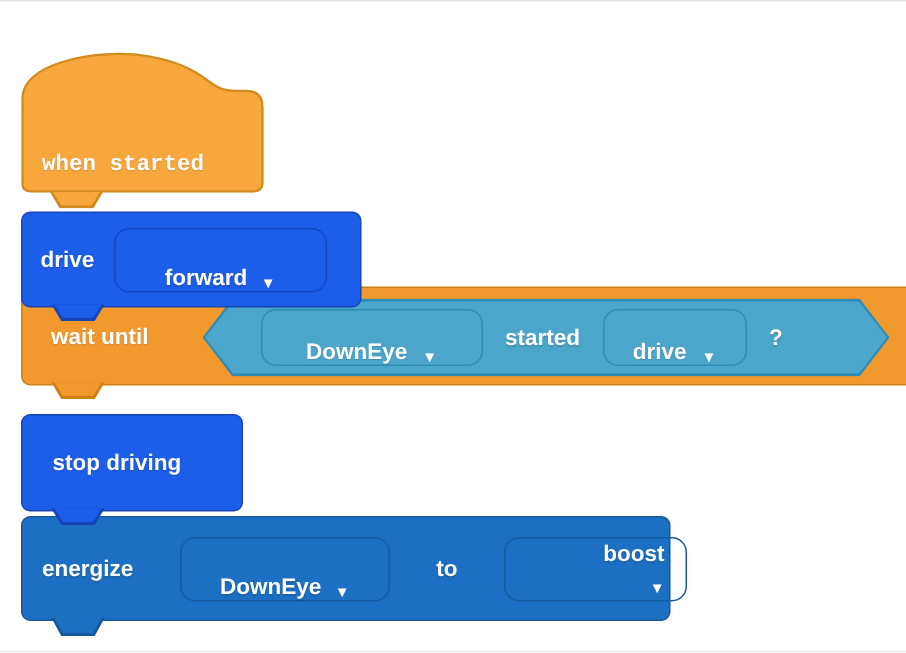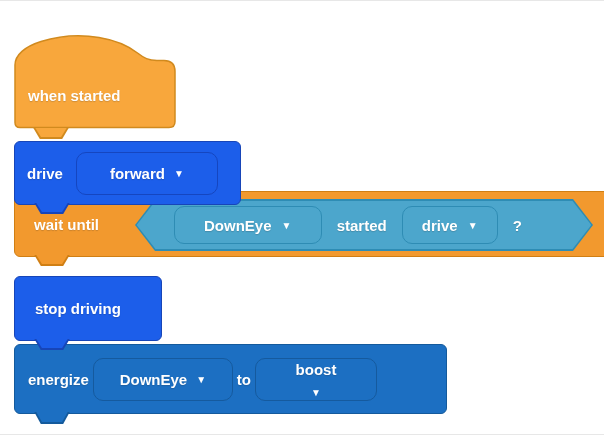--- a/index.html
+++ b/index.html
@@ -17,34 +17,34 @@
     margin-top:12px;
   }
   .lbl{white-space:nowrap;}
   
   .c-drive{background:#1c5eea;border-color:#1745b8;}
   .c-magnet{background:#1c6fc2;border-color:#145a9c;}
   .c-wait{background:#f2992e;border-color:#d07f14;}
   
   .hat{position:absolute;left:14px;top:33px;width:162px;height:95px;z-index:50;}
   .hat svg{position:absolute;left:0;top:0;}
-  .hat .lbl{position:absolute;left:14px;top:53px;color:#fff;font-weight:700;font-size:15px;text-shadow:0 1px 1px rgba(40,40,40,0.2);}
+  .hat .lbl{position:absolute;left:14px;top:67px;color:#fff;font-weight:700;font-size:15px;text-shadow:0 1px 1px rgba(40,40,40,0.2);font-family:Liberation Mono, monospace;}
   
   .z40{z-index:40;} .z30{z-index:30;} .z20{z-index:20;} .z10{z-index:10;}
   
   .tab{position:absolute;left:19px;bottom:-10px;width:36px;height:11.5px;
        clip-path:polygon(0 0,100% 0,81% 100%,19% 100%);}
   .tab-in{position:absolute;left:2px;right:2px;top:0;bottom:1.8px;
        clip-path:polygon(0 0,100% 0,81% 100%,19% 100%);}
   .t-hat{background:#d18a1e;} .t-hat .tab-in{background:#f8a73c;}
   .t-drive{background:#1745b8;} .t-drive .tab-in{background:#1c5eea;}
   .t-wait{background:#d07f14;} .t-wait .tab-in{background:#f2992e;}
   .t-magnet{background:#145a9c;} .t-magnet .tab-in{background:#1c6fc2;}
   
-  .dd{display:inline-flex;align-items:center;justify-content:center;gap:9px;
+  .dd{display:inline-flex;align-items:flex-end;justify-content:center;gap:9px;
       height:43px;padding:0 14px;border-radius:10px;border:1.5px solid;
       box-sizing:border-box;cursor:pointer;white-space:nowrap;}
   .c-drive .dd{border-color:#1546c0;}
   .c-magnet .dd{border-color:#155a9e;}
   .arrow{font-size:10px;line-height:1;transform:translateY(1px);text-shadow:none;}
   
   .hex{position:absolute;left:120px;top:7px;width:458px;height:52px;background:#2e8cb4;
        clip-path:polygon(20px 0,calc(100% - 20px) 0,100% 50%,calc(100% - 20px) 100%,20px 100%,0 50%);}
   .hex-in{position:absolute;inset:1.7px;background:#4ca6cc;
        clip-path:polygon(19px 0,calc(100% - 19px) 0,100% 50%,calc(100% - 19px) 100%,19px 100%,0 50%);
@@ -98,21 +98,21 @@
       </div>
   </div>
 
   <div class="block c-drive z20" style="top:263px;width:148px;height:65px;padding-left:20px;">
     <span class="lbl">stop driving</span>
     <div class="tab t-drive">
         <div class="tab-in"></div>
       </div>
   </div>
 
-  <div class="block c-magnet z10" style="top:331px;width:433px;height:70px;padding-left:13px;gap:4px;">
+  <div class="block c-magnet z10" style="top:331px;width:433px;height:70px;padding-left:13px;gap:31px;">
     <span class="lbl">energize</span>
     <div class="dd" style="min-width:140px;">
       <span>DownEye</span>
       <span class="arrow">▼</span>
     </div>
     <span class="lbl">to</span>
     <div class="dd" style="min-width:122px;flex-direction:column;">
       <span>boost</span>
       <span class="arrow">▼</span>
     </div>

